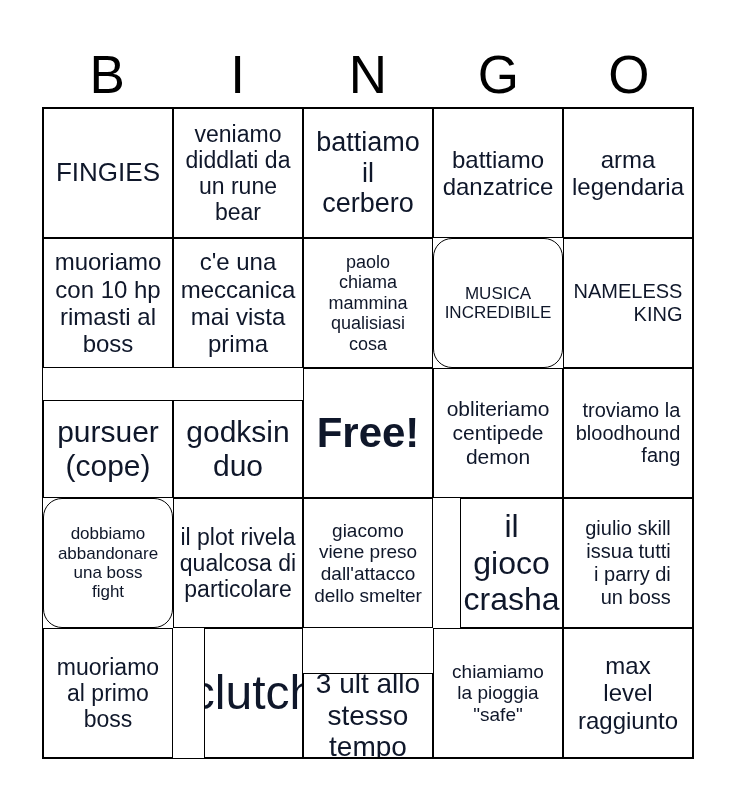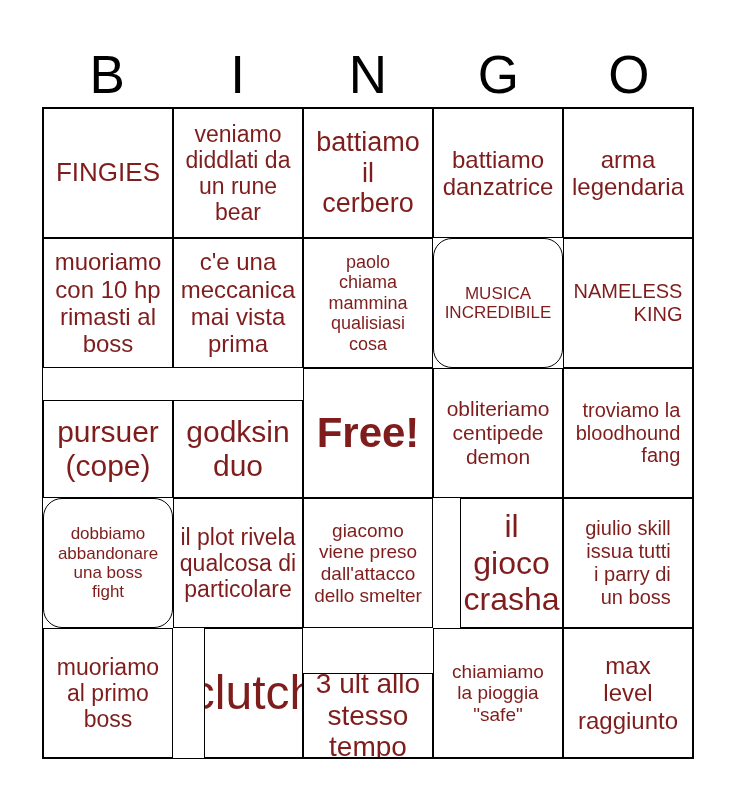--- a/index.html
+++ b/index.html
@@ -50,21 +50,21 @@
     align-items: center;
     justify-content: center;
     text-align: center;
     padding: 2px 2px;
     background: #ffffff;
     overflow: hidden;
   }
   .cell .txt {
     white-space: pre-line;
     line-height: 1.14;
-    color: #7f1d1d;
+    color: #0f172a;
   }
   
   .fs17 { font-size: 17px; border-radius: 19px; }
   .fs18 { font-size: 18px; text-align: center; }
   .fs19 { font-size: 19px; }
   .fs20 { font-size: 20px; text-align: right; }
   .fs21 { font-size: 21px; }
   .fs23 { font-size: 23px; }
   .fs24 { font-size: 24px; }
   .fs26 { font-size: 26px; }

